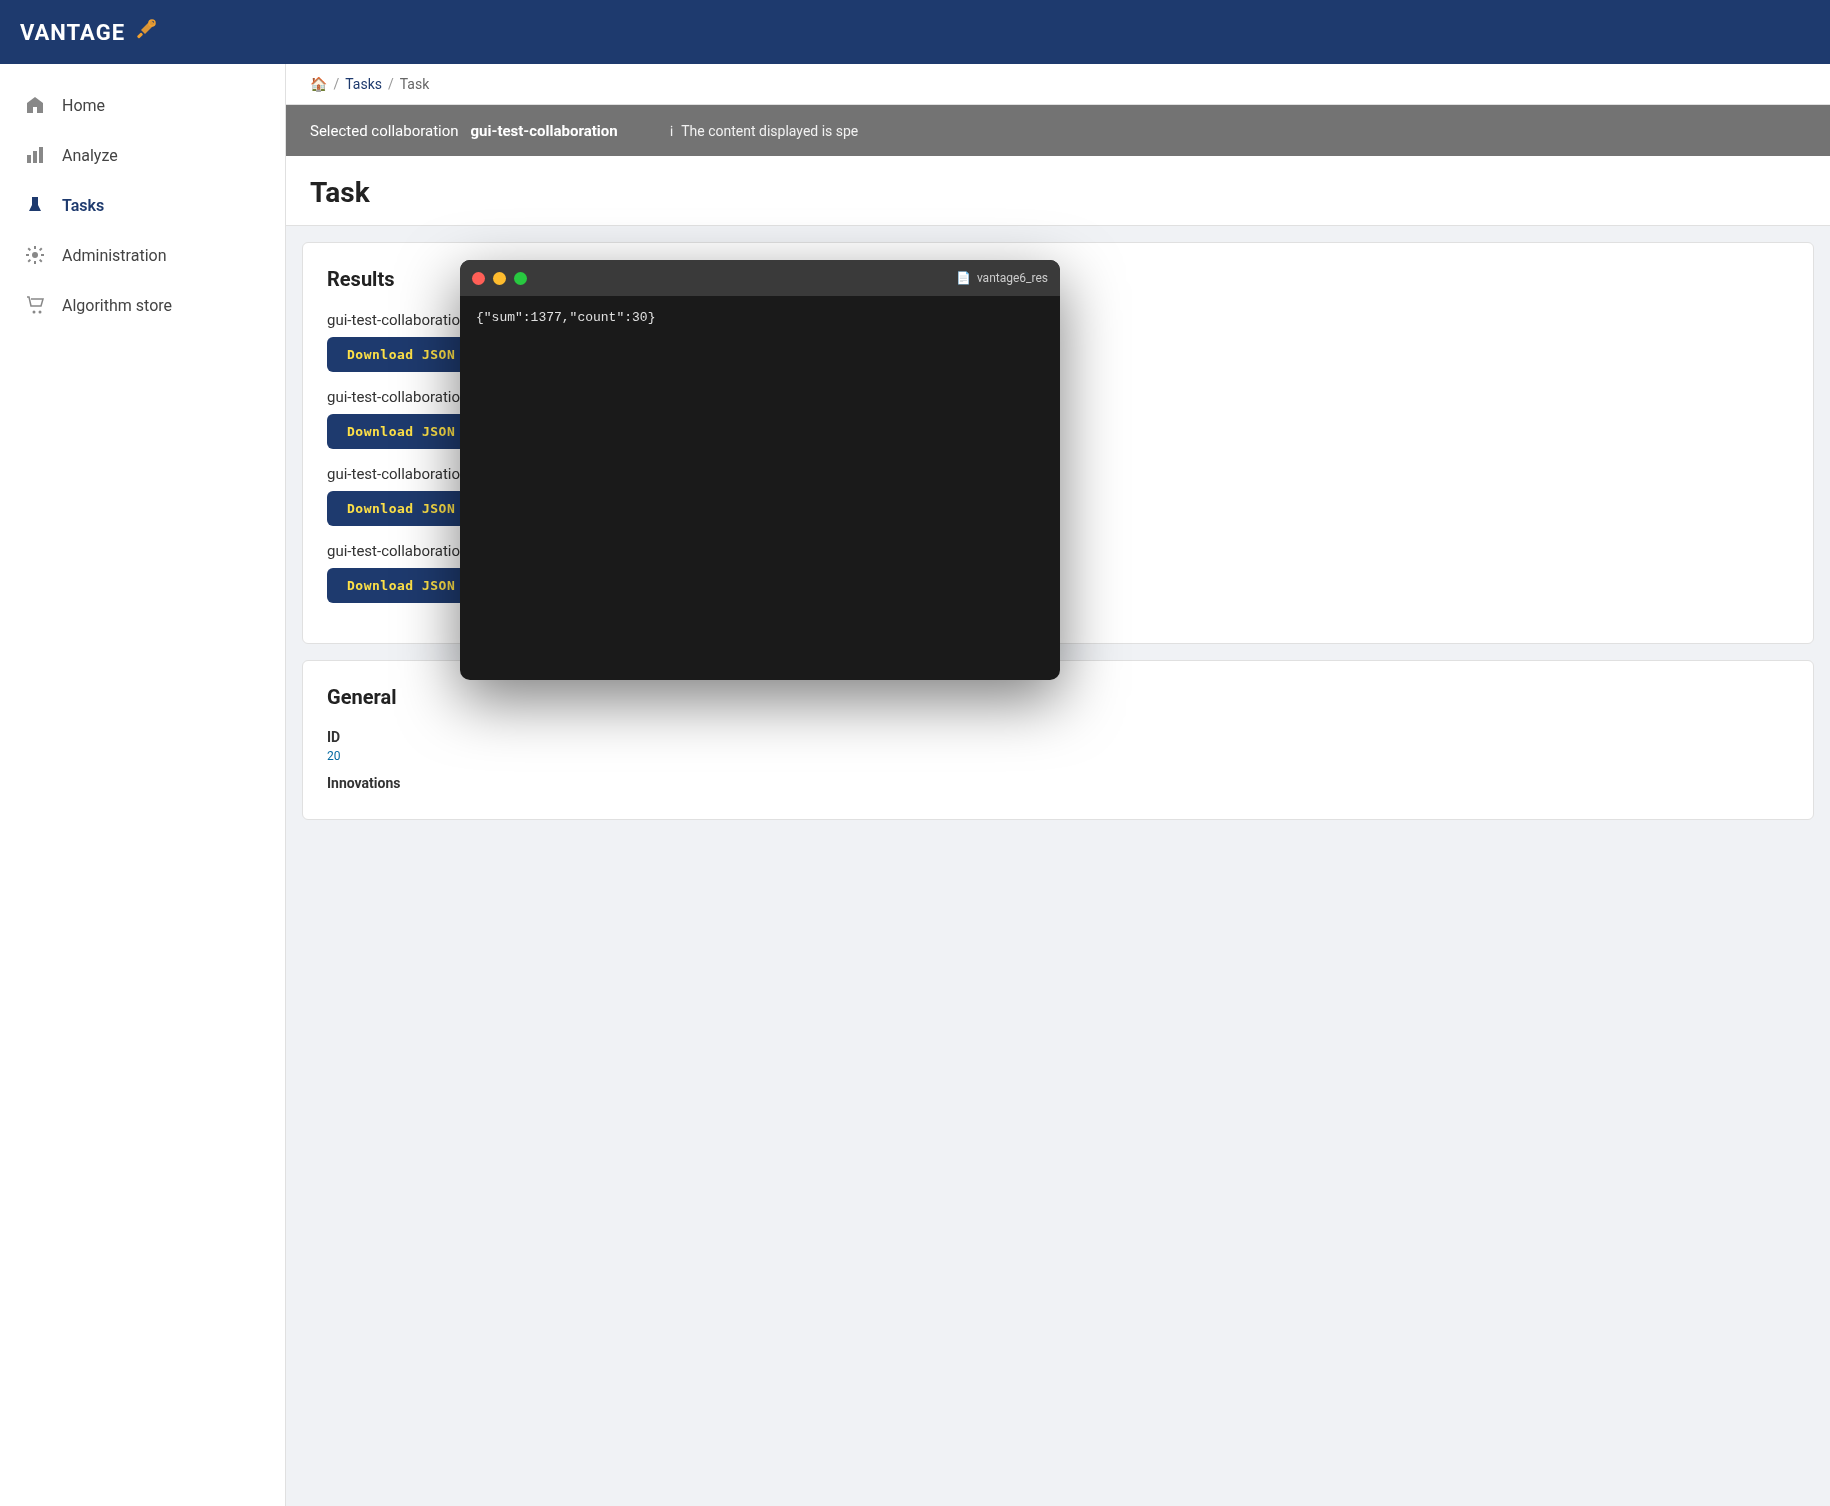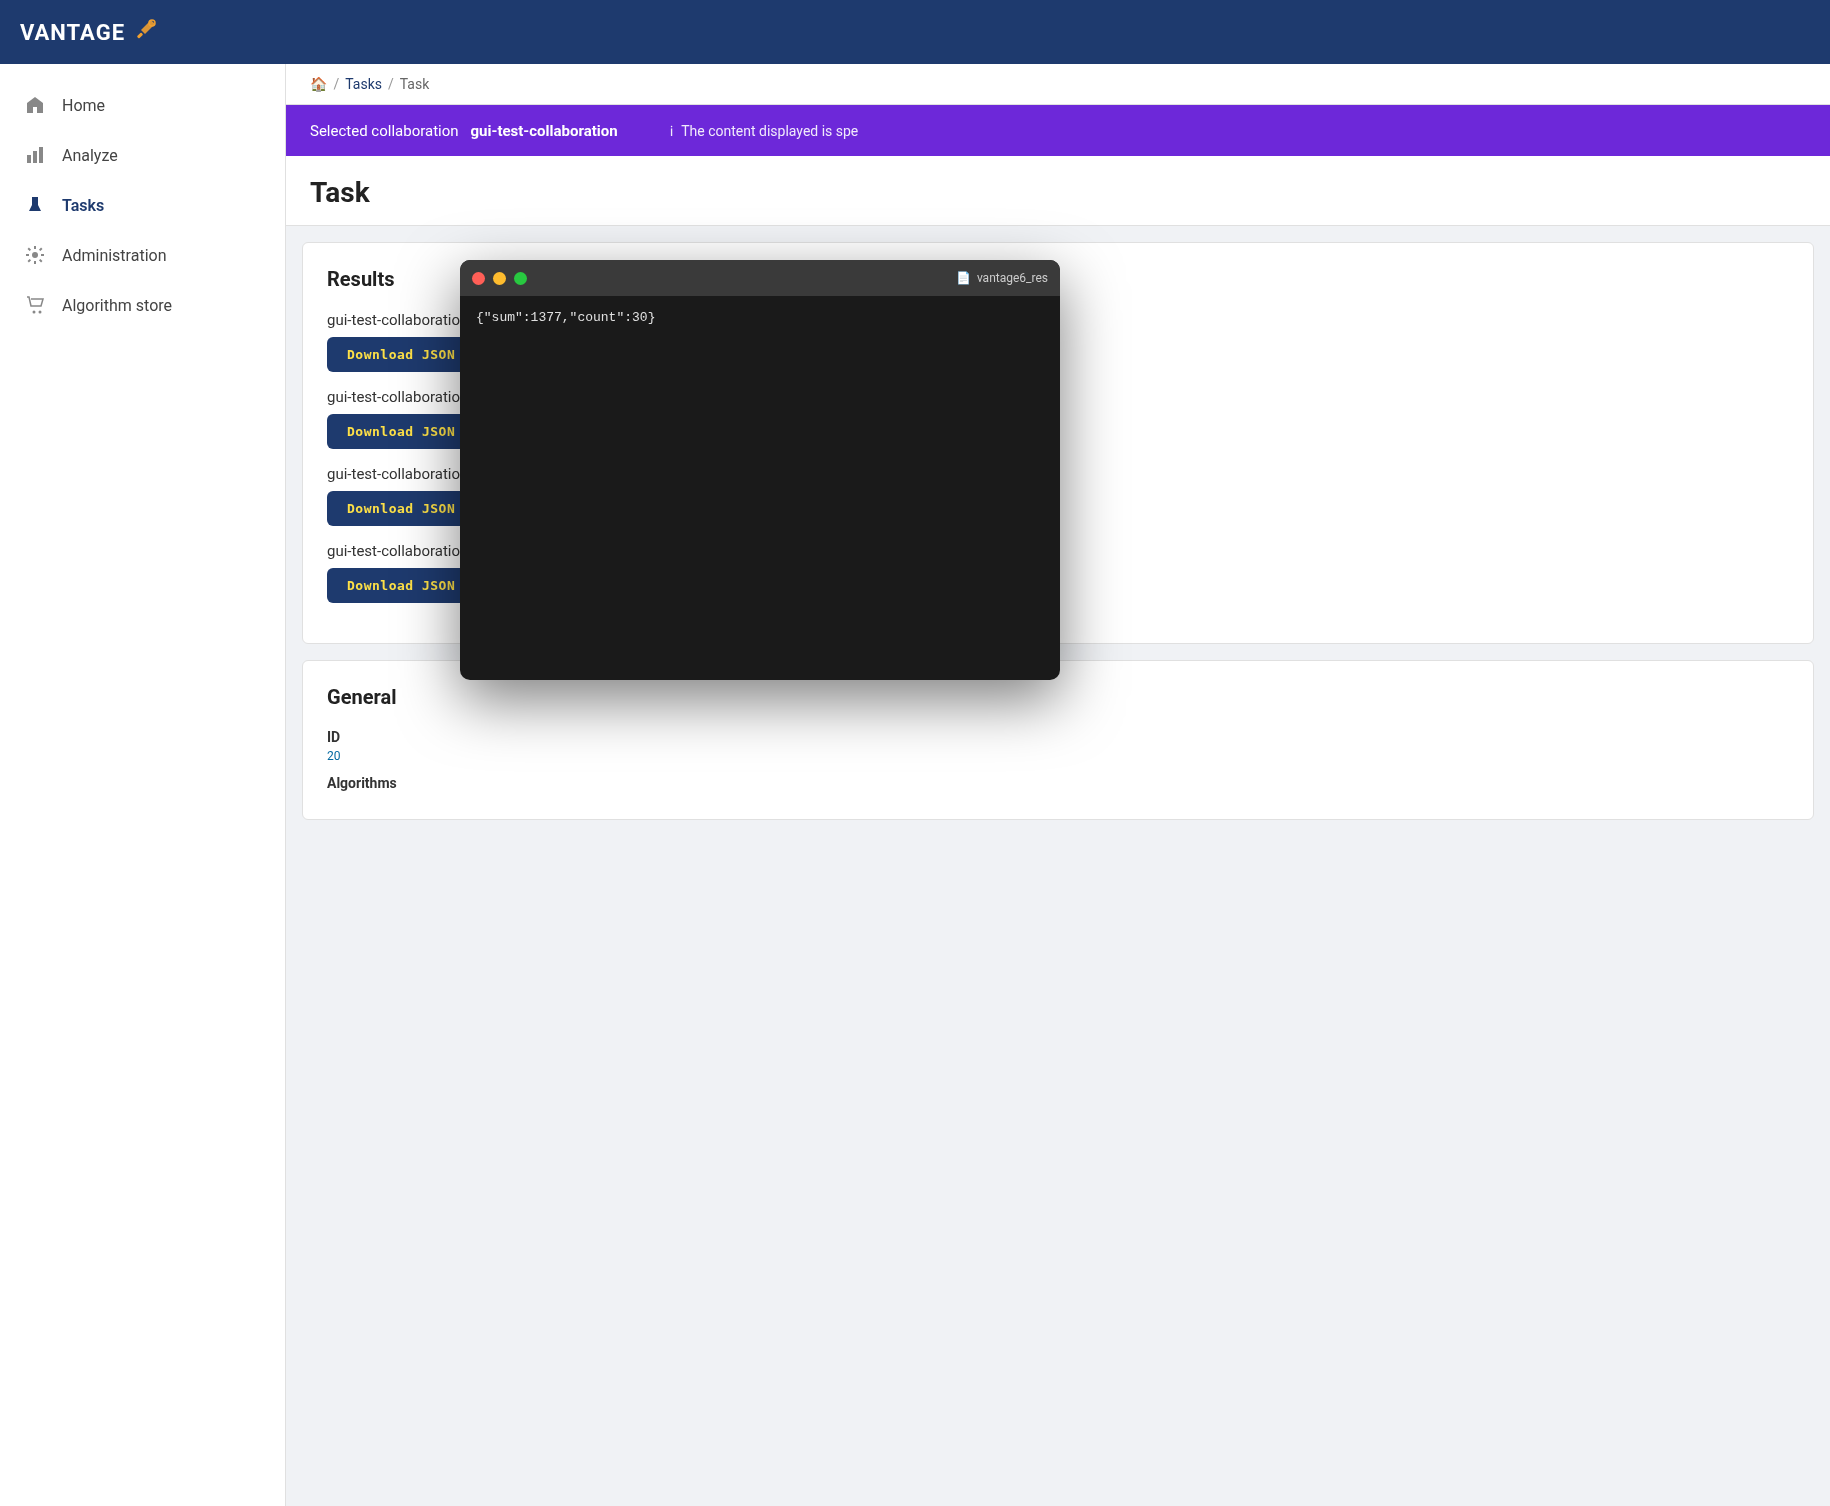--- a/index.html
+++ b/index.html
@@ -70,21 +70,21 @@
 
     
     .content {
       flex: 1;
       overflow-y: auto;
       background: #f0f2f5;
     }
 
     
     .collab-banner {
-      background: #6d28d9;
+      background: #737373;
       color: white;
       padding: 16px 24px;
       display: flex;
       align-items: center;
       gap: 12px;
       font-size: 15px;
       margin-bottom: 0;
     }
     .collab-banner .collab-name { font-weight: 700; }
     .collab-info {
@@ -342,21 +342,21 @@
       <div class="result-item">
         <div class="result-label">gui-test-collaboration - Banana Tech Sol</div>
         <button class="download-btn">Download JSON</button>
       </div>
     </div>
 
     <div class="general-section">
       <h2 class="section-title">General</h2>
       <div class="field-label">ID</div>
       <div class="field-value">20</div>
-      <div class="field-label">Algorithms</div>
+      <div class="field-label">Innovations</div>
     </div>
 
   </div>
 </div>
 
 <div class="terminal-overlay">
   <div class="terminal-titlebar">
     <div class="traffic-light tl-close"></div>
     <div class="traffic-light tl-minimize"></div>
     <div class="traffic-light tl-maximize"></div>

